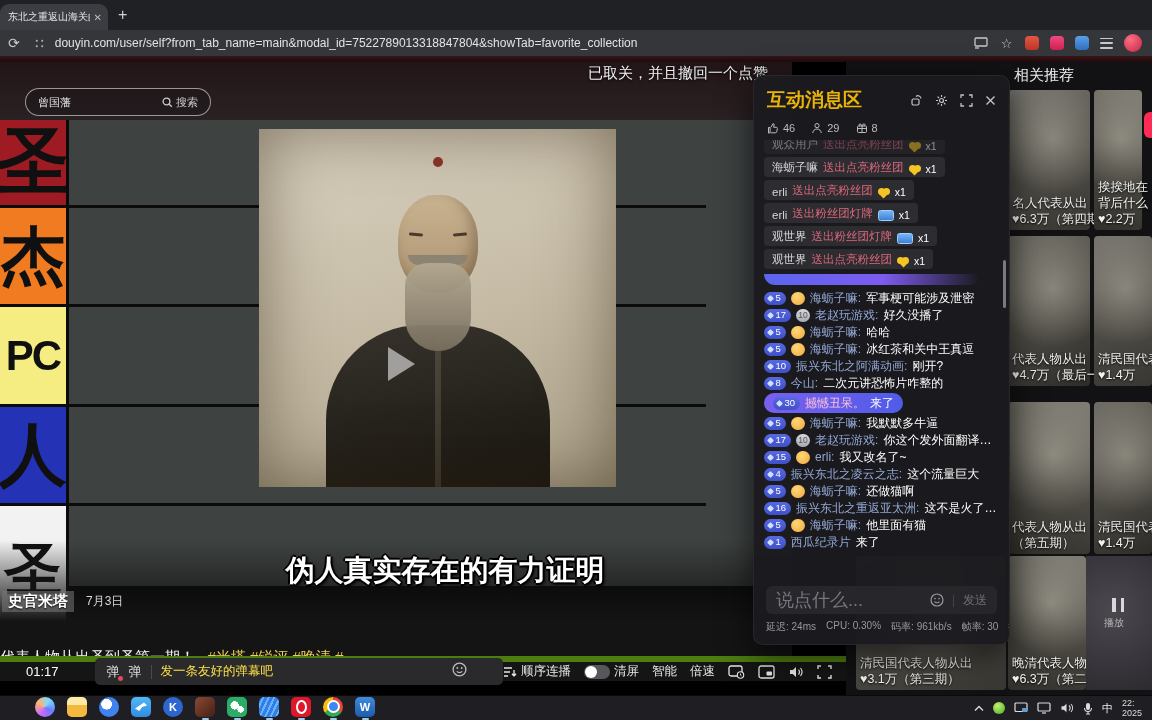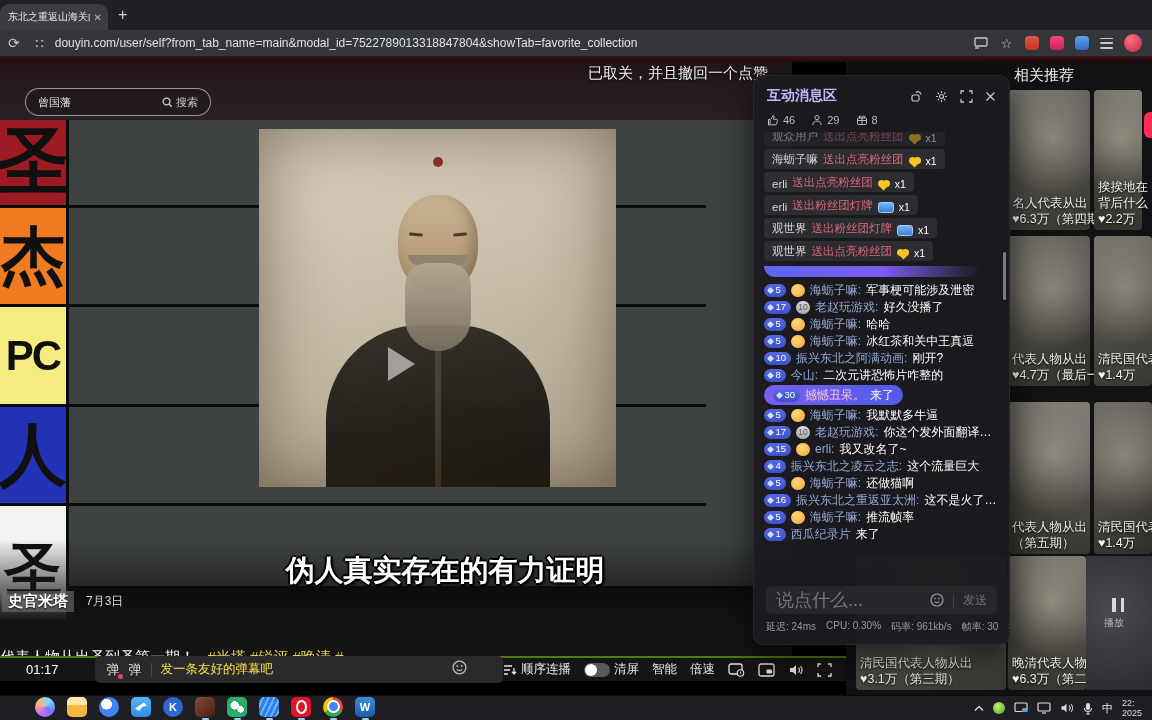--- a/index.html
+++ b/index.html
@@ -90,21 +90,21 @@
 
   #author-row { left:2px; top:591px; display:flex; align-items:center; }
   #author-name { font-size:15px; font-weight:bold; color:#fff; background:rgba(120,120,120,.55);
     padding:1px 6px; text-shadow:0 1px 2px #000; }
   #video-date { font-size:12px; color:#d8d8d8; margin-left:12px; }
   #caption-row { left:0; top:648px; white-space:nowrap; }
   #caption-text { font-size:15px; color:#f5f5f5; }
   #caption-tags { font-size:15px; color:#e9cf55; margin-left:8px; }
 
   
-  #ctrlbar { left:0; top:656px; width:846px; height:25px; background:#151515; border-top:2px solid #4d7c0f;
+  #ctrlbar { left:0; top:656px; width:846px; height:25px; background:#151515; border-top:6px solid #4d7c0f;
     display:flex; align-items:center; color:#e8e8e8; }
   #cur-time { margin-left:26px; font-size:13px; color:#fff; }
   #dm-pill { margin-left:36px; width:470px; height:27px; background:#2a2a2c; border-radius:5px;
     display:flex; align-items:center; padding:0 12px; gap:9px; }
   .dm-ic { font-size:13px; color:#e3e3e3; position:relative; }
   .dm-ic.d1::after { content:""; position:absolute; right:-3px; bottom:0; width:5px; height:5px;
     border-radius:50%; background:#e5475f; }
   .dm-sep { width:1px; height:14px; background:#4a4a4c; }
   #dm-ph { font-size:12.5px; color:#fde047; flex:1; }
   #dm-emoji { margin-right:24px; }
@@ -132,21 +132,21 @@
     background:radial-gradient(circle at 40% 40%,#4b4850,#2c2a2f); }
   .pause-bars { left:1112px; top:598px; width:12px; height:14px; display:flex; justify-content:space-between; }
   .pause-bars i { width:3.5px; height:14px; background:#d9d9d9; }
   #play-label { left:1104px; top:616px; font-size:10px; color:#b5b5b5; }
 
   
   #chat { left:753px; top:75px; width:257px; height:570px; background:rgba(27,27,31,.97);
     border:1px solid rgba(255,255,255,.06); border-radius:10px; box-shadow:0 10px 34px rgba(0,0,0,.65);
     display:flex; flex-direction:column; overflow:hidden; z-index:10; }
   #chat-head { display:flex; align-items:center; padding:11px 13px 2px; }
-  #chat-title { font-size:14px; font-weight:bold; color:#c4b5fd; flex:1; }
+  #chat-title { font-size:19px; font-weight:bold; color:#eab308; flex:1; }
   .hicon { margin-left:12px; color:#c4c4c4; display:flex; }
   #chat-stats { display:flex; align-items:center; gap:16px; padding:7px 13px 6px; }
   .stat { display:flex; align-items:center; gap:4px; font-size:11px; color:#bcbcbc; }
   #feed { flex:1; overflow:hidden; padding:0 10px; position:relative; }
   #gift-list { margin-top:-9px; }
   .gift { display:flex; width:max-content; max-width:100%; align-items:flex-end; gap:5px;
     background:#2c2c31; border-radius:4px; padding:2.5px 8px; margin:3px 0; font-size:11.5px; white-space:nowrap; }
   .gift.faded { opacity:.5; }
   .guser { color:#d6d6d6; }
   .gaction { color:#e0697e; }
@@ -664,21 +664,21 @@
     <span class="uname">振兴东北之重返亚太洲:</span>
     <span class="mtext">这不是火了几个月嘛</span>
   </div>
           <div class="msg">
     <span class="lvl">
               <i class="gem"></i>
               <span>5</span>
             </span>
     <span class="medal m-orange"></span>
     <span class="uname">海蛎子嘛:</span>
-    <span class="mtext">推流帧率</span>
+    <span class="mtext">他里面有猫</span>
   </div>
           <div class="msg">
     <span class="lvl">
               <i class="gem"></i>
               <span>1</span>
             </span>
 
     <span class="uname">西瓜纪录片</span>
     <span class="mtext">来了</span>
   </div>

